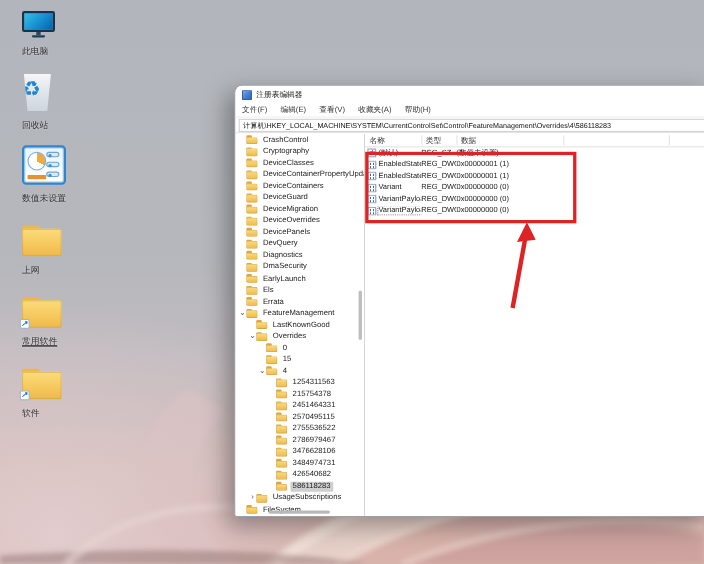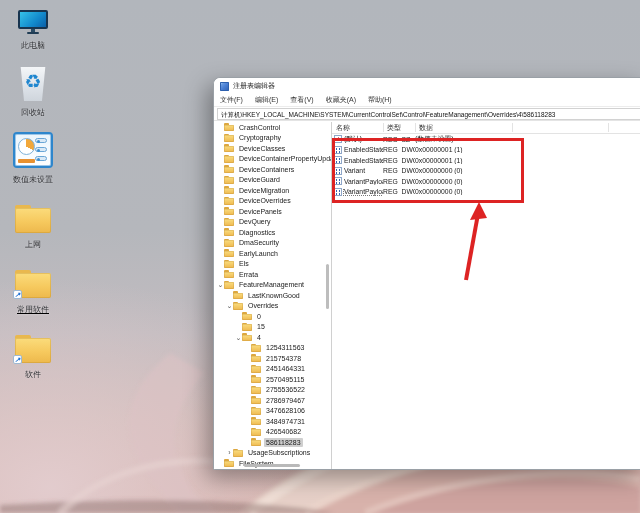--- a/index.html
+++ b/index.html
@@ -9,21 +9,21 @@
   
   .wallpaper { position:absolute; inset:0; z-index:0;
     background:
       radial-gradient(ellipse 420px 300px at 8% 95%, rgba(227,205,207,.95) 0%, rgba(227,205,207,0) 70%),
       radial-gradient(ellipse 760px 360px at 78% 118%, rgba(219,182,176,.95) 0%, rgba(219,182,176,0) 75%),
       linear-gradient(180deg,#b2b6bc 0%, #b5b7bc 45%, #c2bcc0 65%, #cdb9b6 82%, #d5b2ac 100%);
   }
   .wallpaper svg { position:absolute; left:0; bottom:0; }
 
   
-  .dicon { position:absolute; left:2px; width:62px; text-align:center; z-index:1; cursor:default; }
+  .dicon { position:absolute; left:20px; width:62px; text-align:left; z-index:1; cursor:default; }
   .dicon .lbl { display:block; margin-top:3px; font-size:8px; color:#2e2f33; text-shadow:0 0 2px rgba(255,255,255,.55); line-height:9px; }
   .iwrap { position:relative; display:inline-block; }
   .sc { position:absolute; left:-2px; bottom:-1px; width:9px; height:9px; background:#fff; border:1px solid #9db8d2; border-radius:2px; color:#1c6fd4; font-size:7px; line-height:7px; font-weight:bold; }
   
   .ic-monitor { width:30px; height:24px; position:relative; }
   .ic-monitor .scr { width:30px; height:19px; border:2px solid #17344f; border-radius:2px; background:linear-gradient(135deg,#35c2e8 0%,#1289cc 60%,#0a5fa8 100%); }
   .ic-monitor .stand { width:4px; height:3px; background:#2a4a63; margin:0 auto; }
   .ic-monitor .base { width:12px; height:2px; background:#203d55; margin:0 auto; border-radius:1px; }
   
   .ic-recycle { width:28px; height:34px; background:linear-gradient(180deg,#f4f6f8 0%,#dde2e8 60%,#cfd5dc 100%); clip-path:polygon(6% 0,94% 0,82% 100%,18% 100%); position:relative; }

